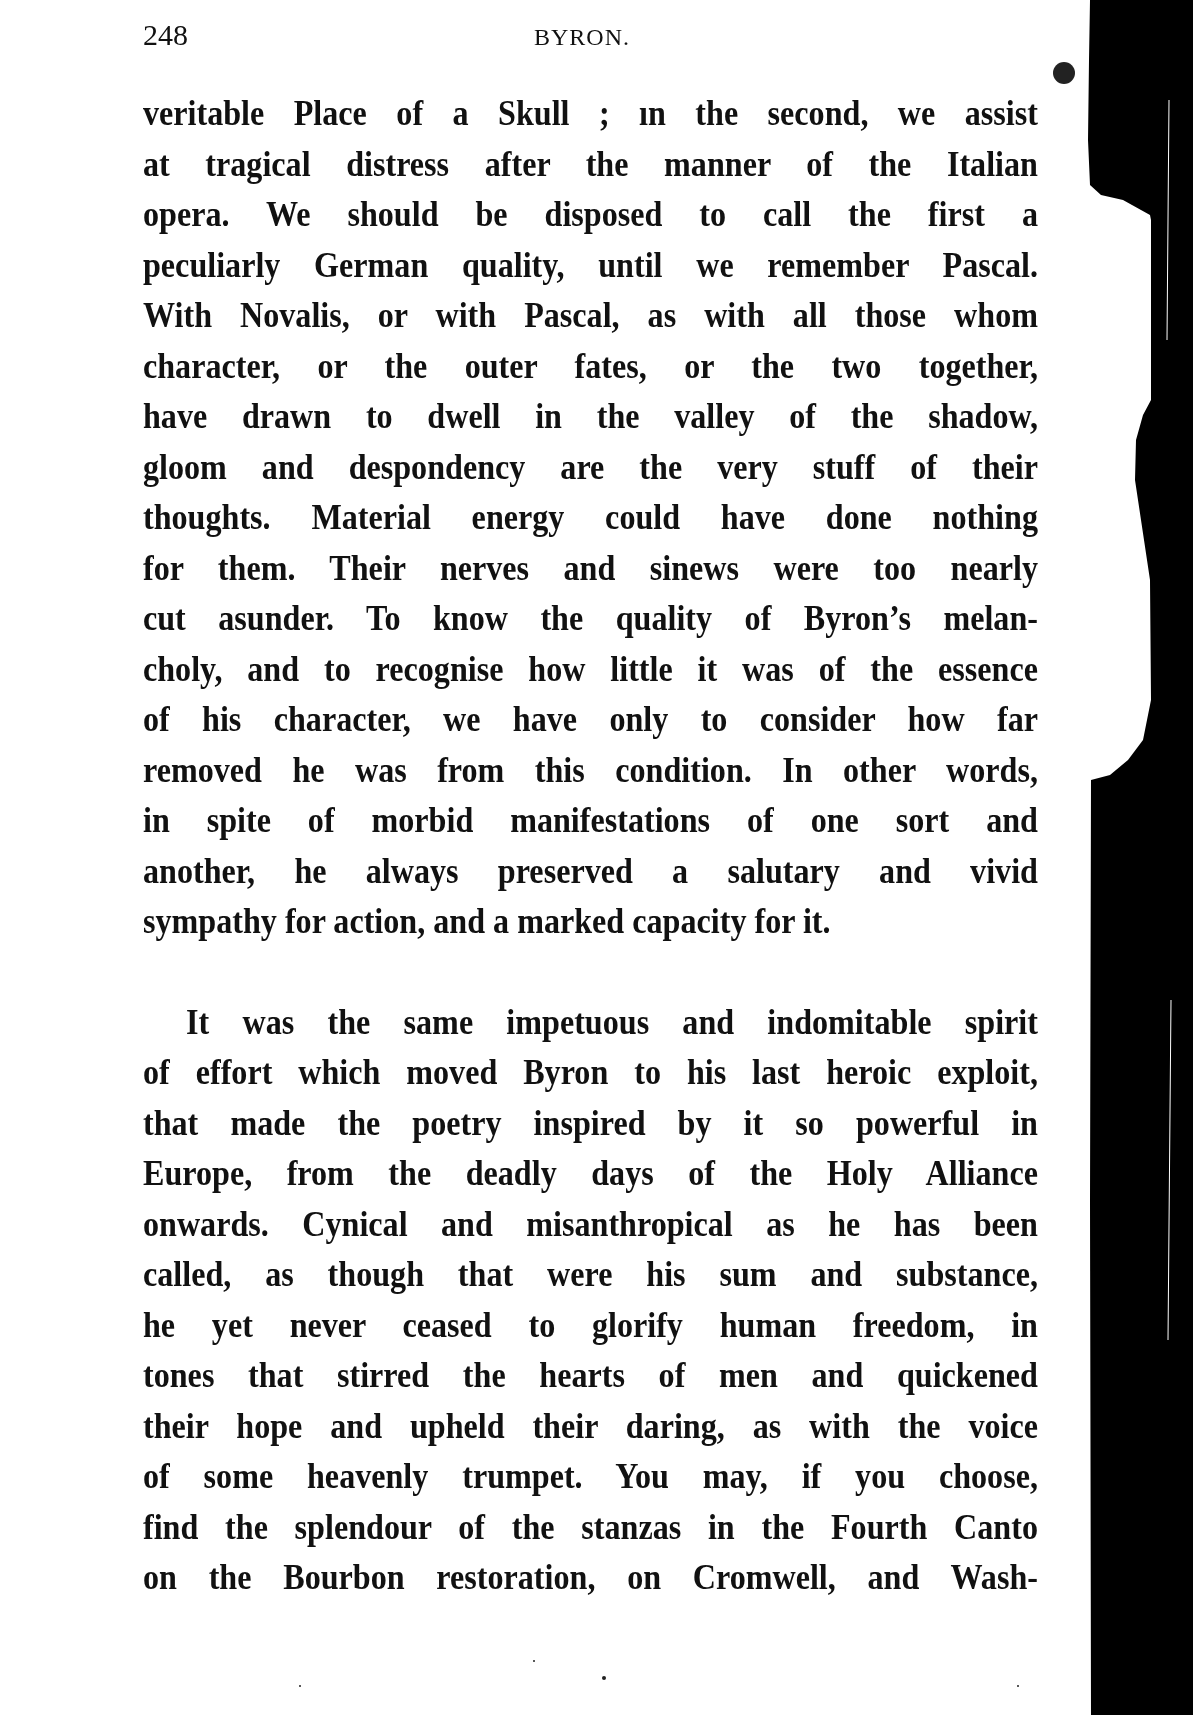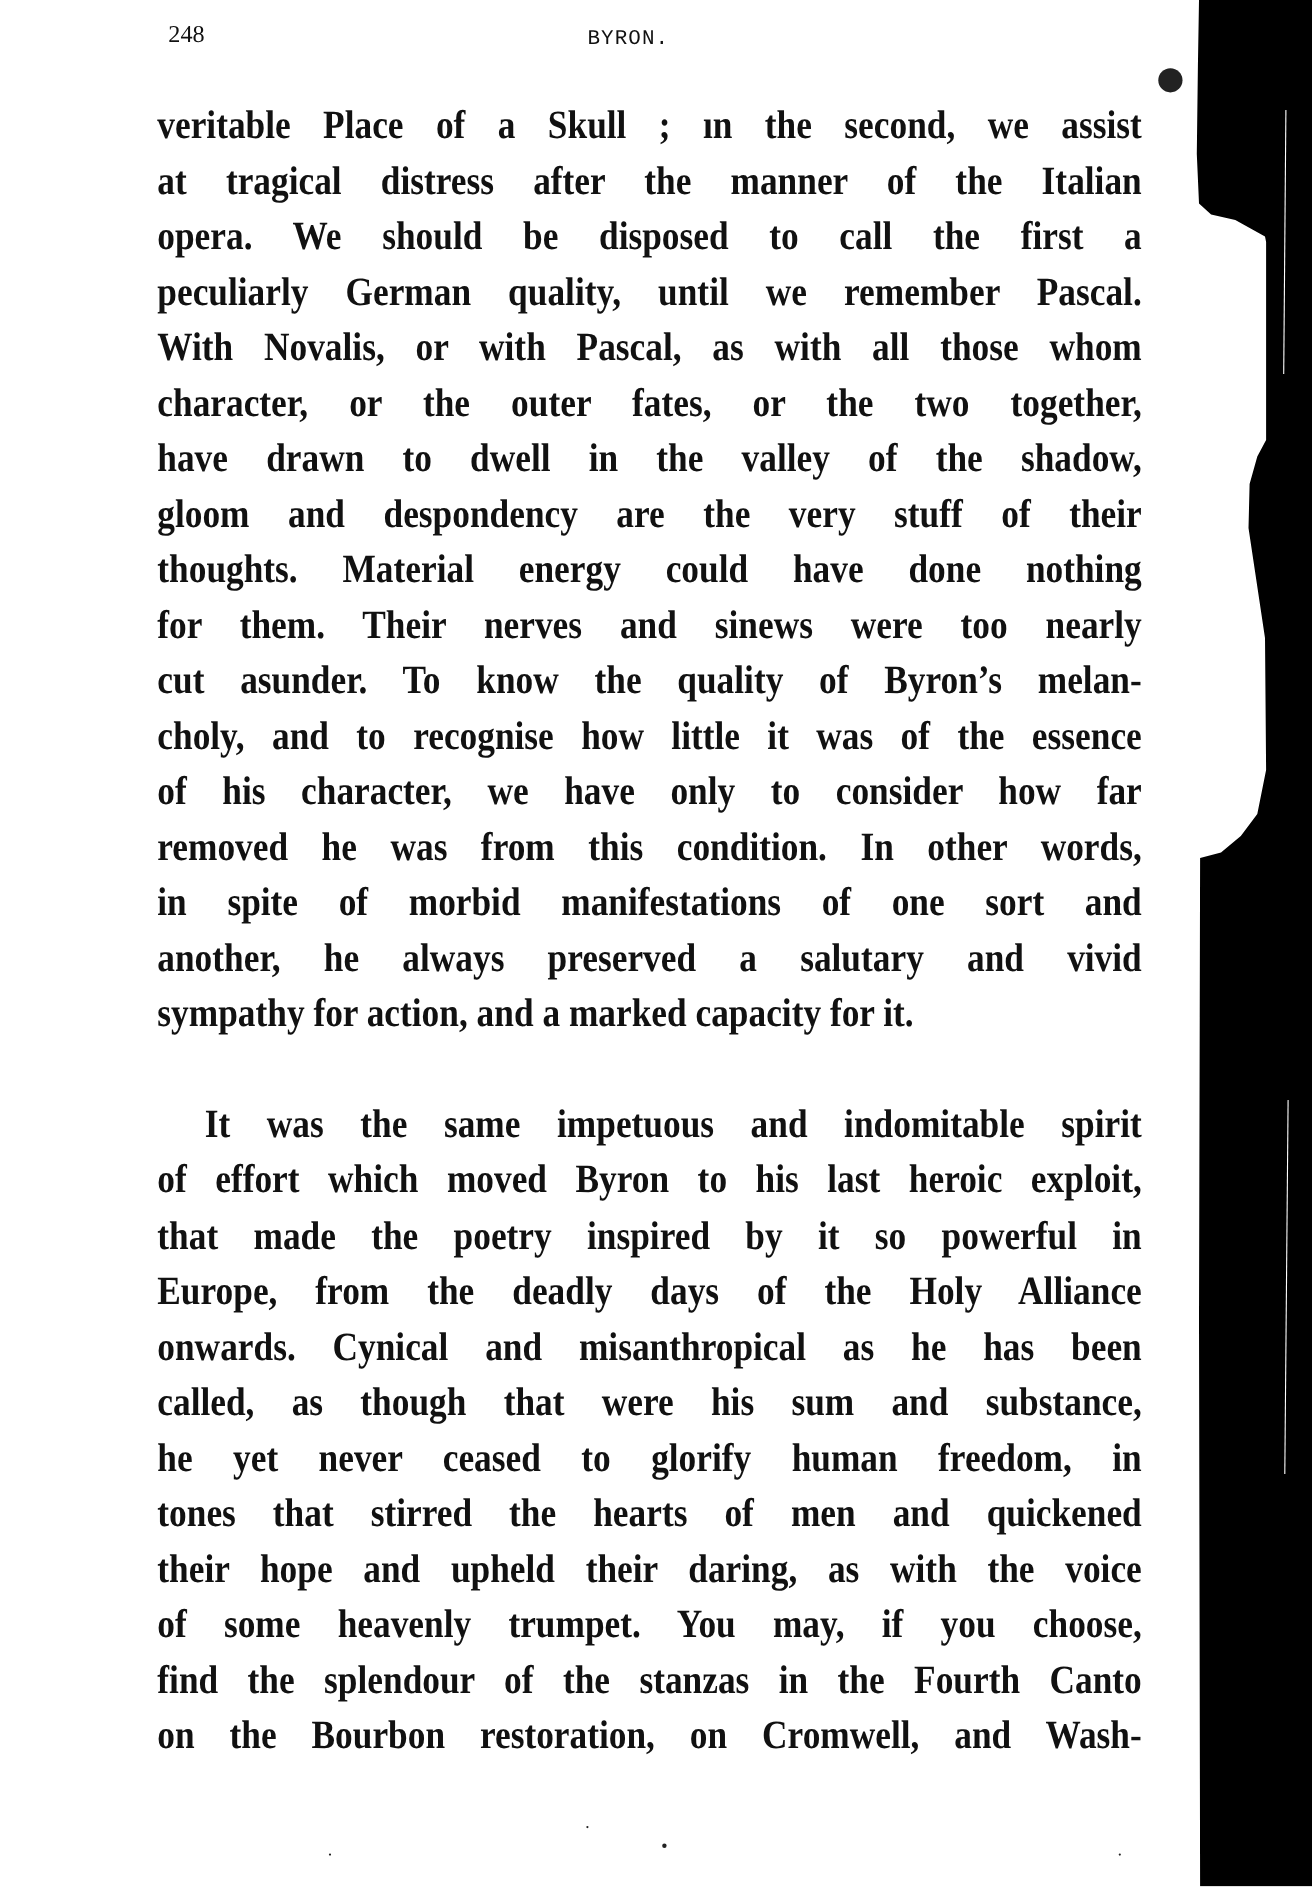--- a/index.html
+++ b/index.html
@@ -24,32 +24,32 @@
     }
     .running-head {
       position: absolute;
       top: 18px;
       left: 143px;
       width: 895px;
       height: 40px;
     }
     .page-number {
       position: absolute;
-      left: 10px;
+      left: 0;
       top: 0;
       font-family: "Liberation Serif", serif;
-      font-size: 22px;
+      font-size: 30px;
       letter-spacing: 0px;
     }
     .header-title {
       position: absolute;
       left: 391px;
       top: 6px;
-      font-family: Liberation Mono, monospace;
-      font-size: 19px;
+      font-family: Liberation Serif, serif;
+      font-size: 24px;
       letter-spacing: 1px;
     }
     .body-text {
       position: absolute;
       left: 143px;
       top: 88px;
       width: 895px;
       font-weight: bold;
     }
     .line {

